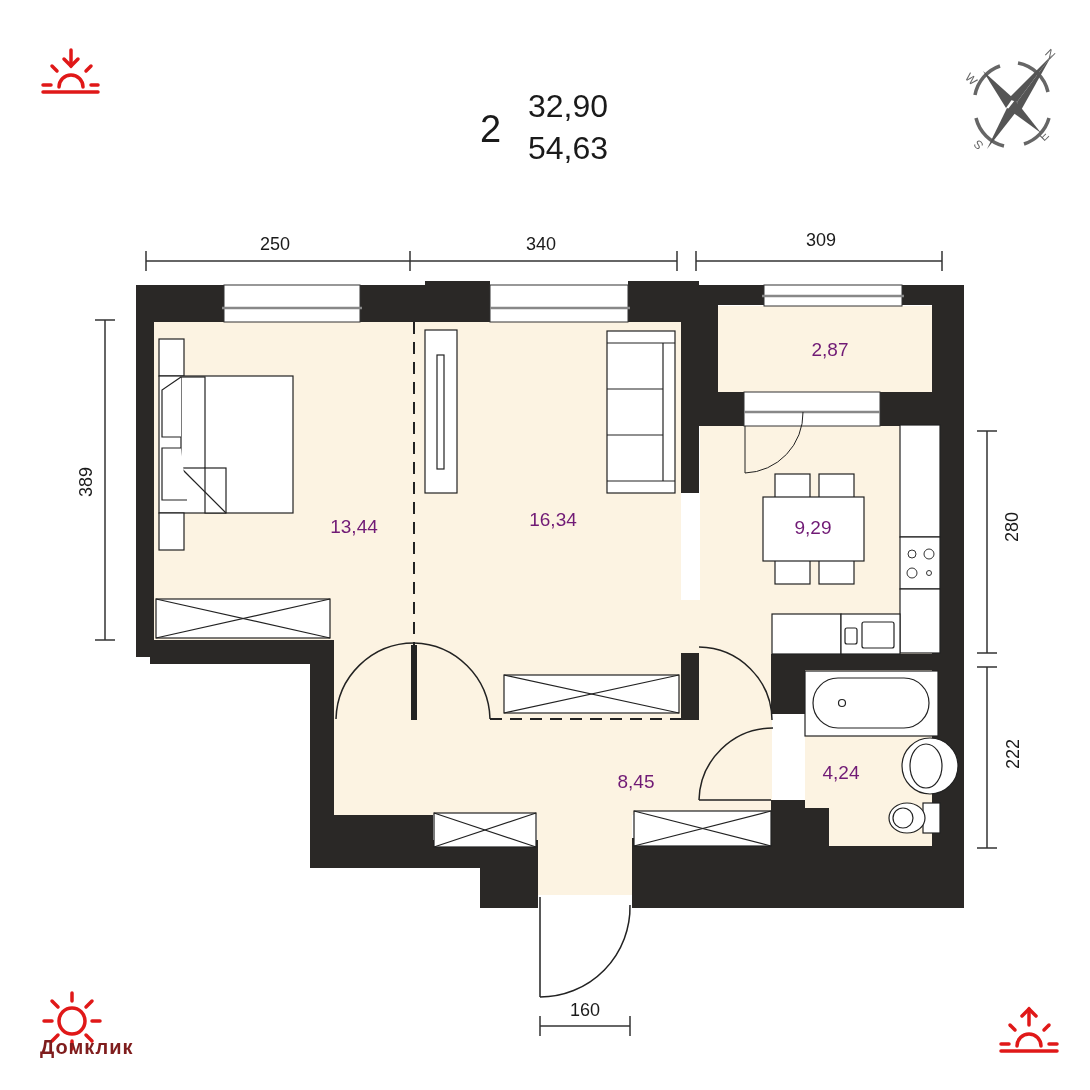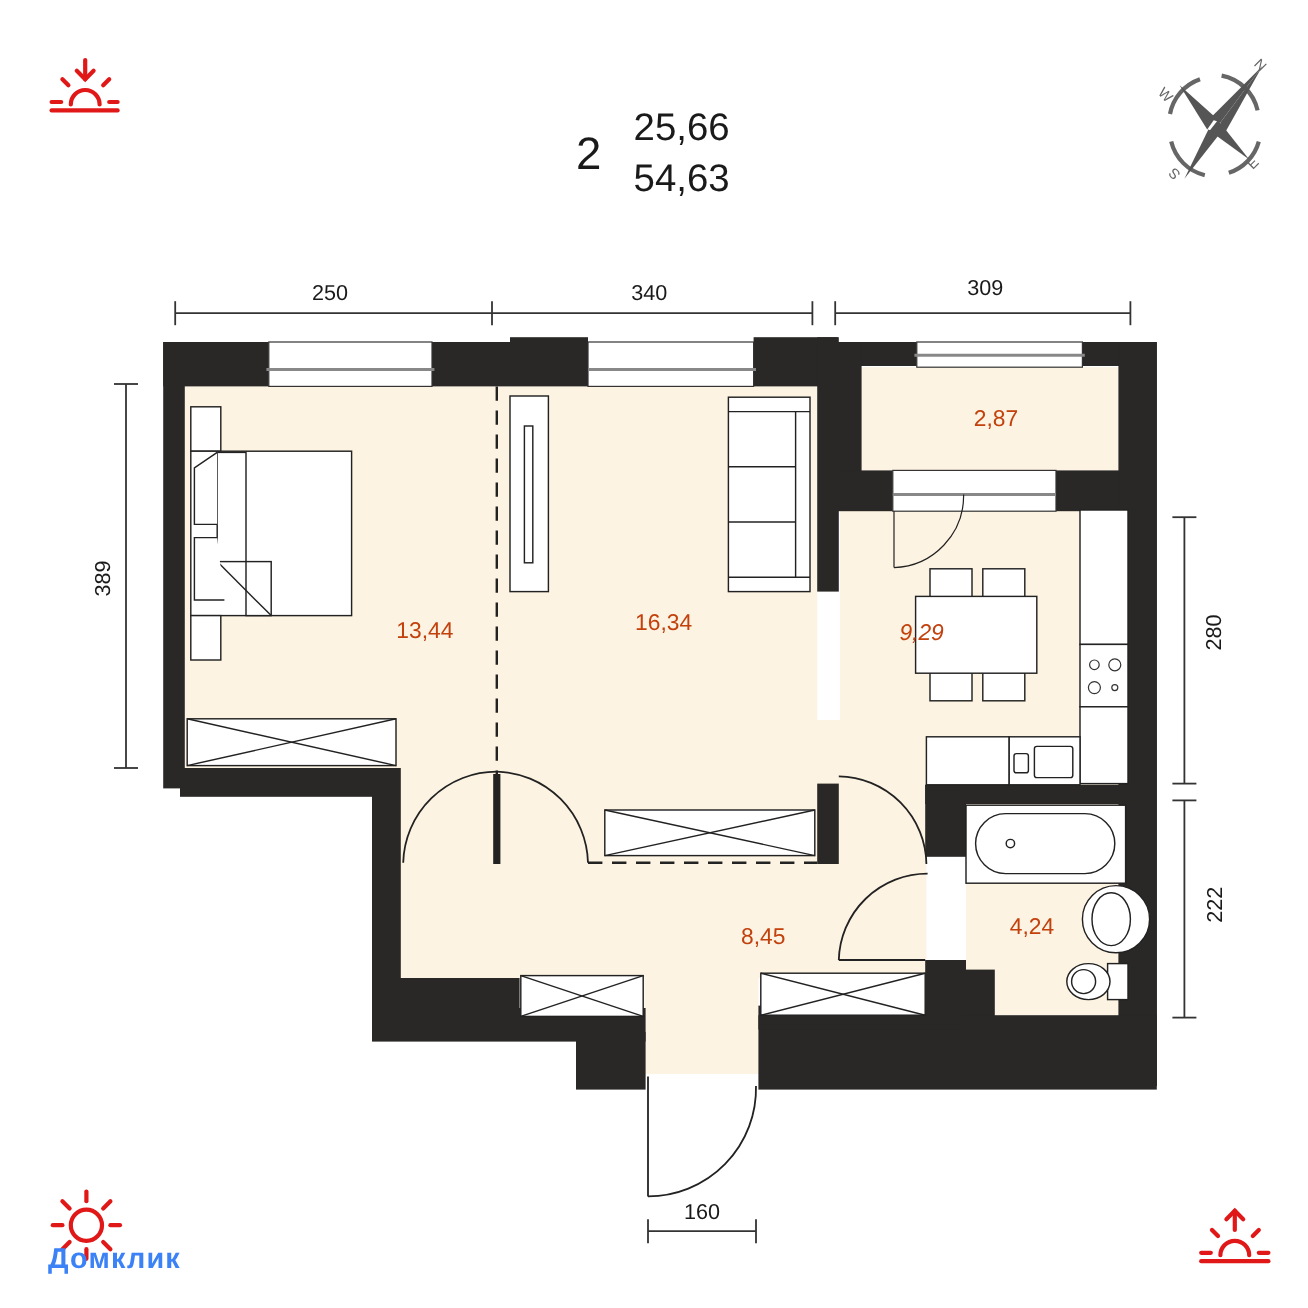--- a/index.html
+++ b/index.html
@@ -1,30 +1,30 @@
 <!DOCTYPE html>
 <html><head>
 <meta charset="utf-8">
 <style>
   html, body { margin:0; padding:0; background:#ffffff; }
   body { width:1090px; height:1090px; position:relative; overflow:hidden; font-family:"Liberation Sans", sans-serif; }
   .abs { position:absolute; }
   .num { font-family:"Liberation Sans", sans-serif; color:#1a1a1a; }
-  .room-label { position:absolute; font-size:19px; color:#c2410c; transform:translate(-50%,-50%); white-space:nowrap; }
+  .room-label { position:absolute; font-size:19px; color:#701a75; transform:translate(-50%,-50%); white-space:nowrap; }
   .dim-label { position:absolute; font-size:18px; color:#1a1a1a; white-space:nowrap; }
   .vlabel { transform:translate(-50%,-50%) rotate(-90deg); }
   .hlabel { transform:translate(-50%,0); }
   svg { position:absolute; left:0; top:0; }
-  .watermark { position:absolute; left:40px; top:1036px; font-size:24px; font-weight:bold; color:#3b82f6; letter-spacing:1px; }
+  .watermark { position:absolute; left:40px; top:1036px; font-size:20px; font-weight:bold; color:#7f1d1d; letter-spacing:1px; }
 </style>
 </head>
 <body>
 
 <div class="abs num" style="left:480px;top:108px;font-size:38px;">2</div>
-<div class="abs num" style="left:528px;top:88px;font-size:32px;">25,66</div>
+<div class="abs num" style="left:528px;top:88px;font-size:32px;">32,90</div>
 <div class="abs num" style="left:528px;top:130px;font-size:32px;font-weight:normal;">54,63</div>
 
 <svg width="1090" height="1090" style="pointer-events:none">
   <g stroke="#e01818" stroke-width="3.5" fill="none" stroke-linecap="round">
     <line x1="71" y1="50" x2="71" y2="66"></line>
     <polyline points="64,59 71,66 78,59"></polyline>
     <line x1="52" y1="66" x2="57" y2="71"></line>
     <line x1="91" y1="66" x2="86" y2="71"></line>
     <path d="M59,87 A12,12 0 0 1 83,87"></path>
     <line x1="43" y1="85" x2="51" y2="85"></line>
@@ -261,23 +261,23 @@
 
     <line x1="540" y1="1026" x2="630" y2="1026"></line>
     <line x1="540" y1="1016" x2="540" y2="1036"></line>
     <line x1="630" y1="1016" x2="630" y2="1036"></line>
   </g>
 </svg>
 
 <div class="room-label" style="left:354px;top:527px;">13,44</div>
 <div class="room-label" style="left:540px;top:520px;margin-left:13px;">16,34</div>
 <div class="room-label" style="left:830px;top:350px;">2,87</div>
-<div class="room-label" style="left:768px;top:528px;font-style:italic;">9,29</div>
+<div class="room-label" style="left:813px;top:528px;">9,29</div>
 <div class="room-label" style="left:592px;top:782px;margin-left:44px;">8,45</div>
-<div class="room-label" style="left:841px;top:773px;margin-left:19px;">4,24</div>
+<div class="room-label" style="left:841px;top:773px;">4,24</div>
 
 <div class="dim-label hlabel" style="left:275px;top:234px;">250</div>
 <div class="dim-label hlabel" style="left:541px;top:234px;">340</div>
 <div class="dim-label hlabel" style="left:821px;top:230px;">309</div>
 <div class="dim-label vlabel" style="left:86px;top:482px;">389</div>
 <div class="dim-label vlabel" style="left:1012px;top:527px;">280</div>
 <div class="dim-label vlabel" style="left:1013px;top:754px;">222</div>
 <div class="dim-label hlabel" style="left:585px;top:1000px;">160</div>
 
 <div class="watermark">Домклик</div>

